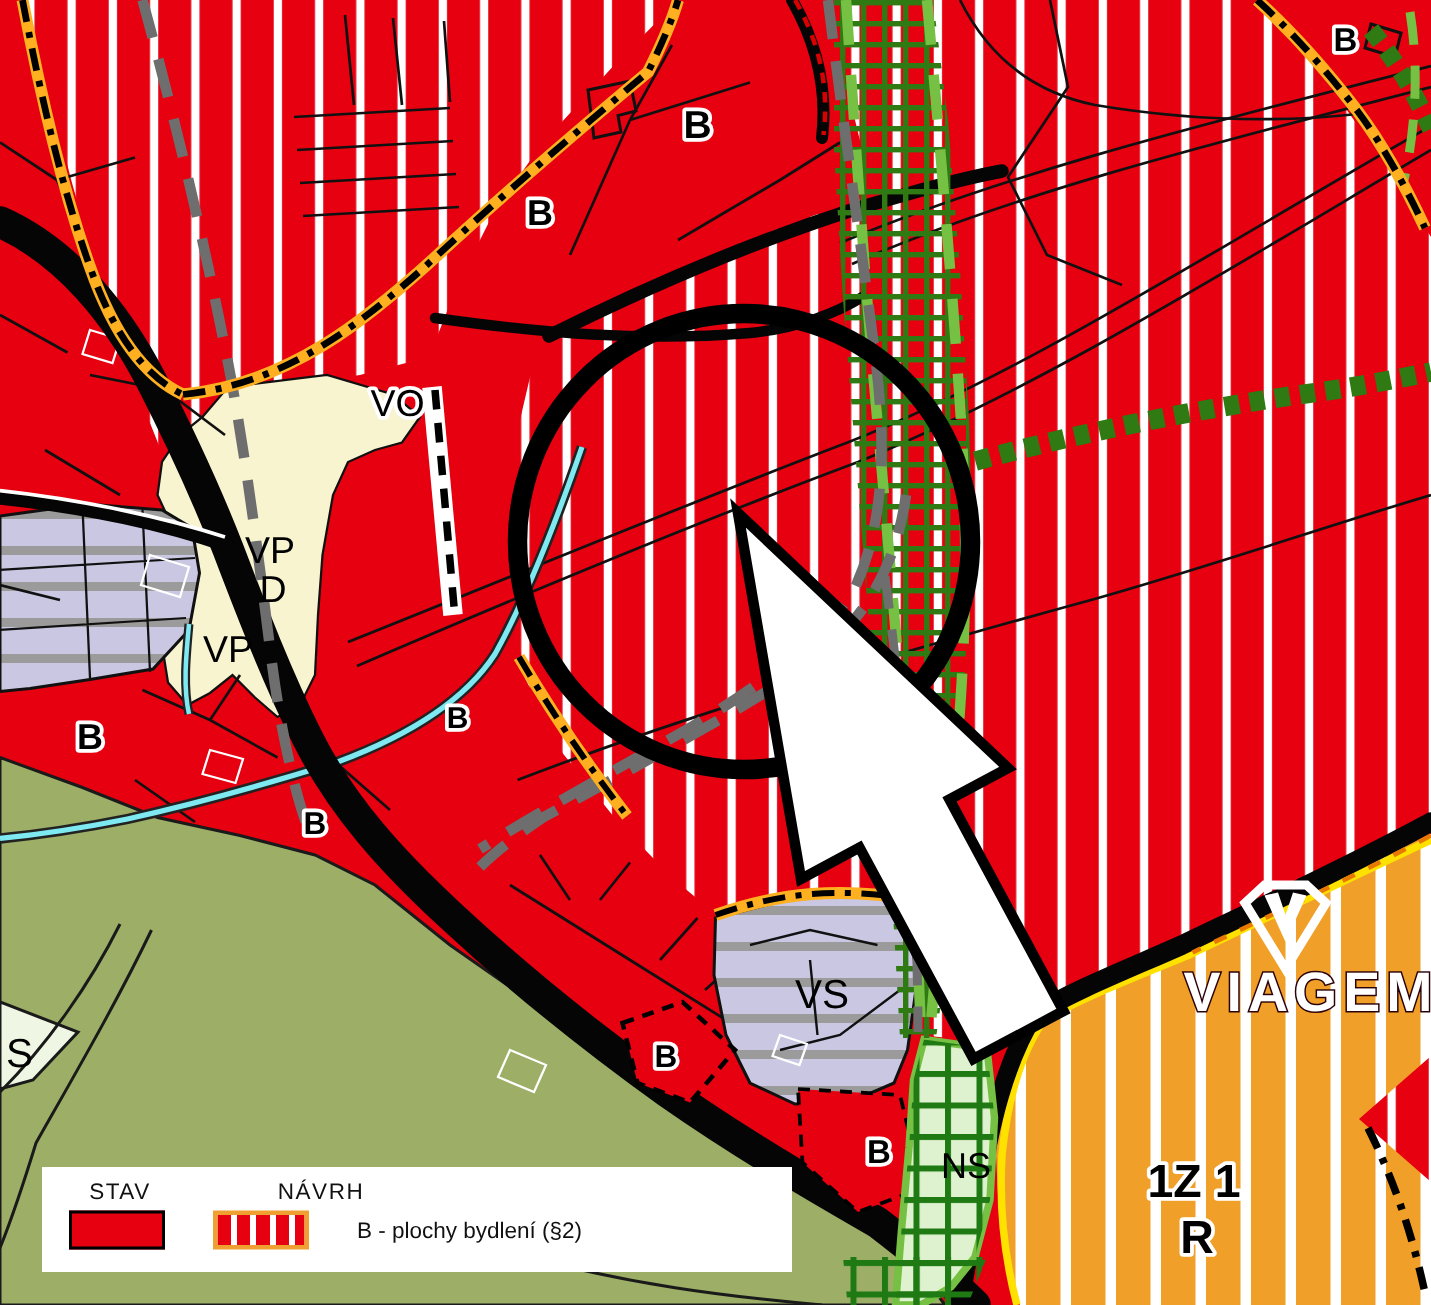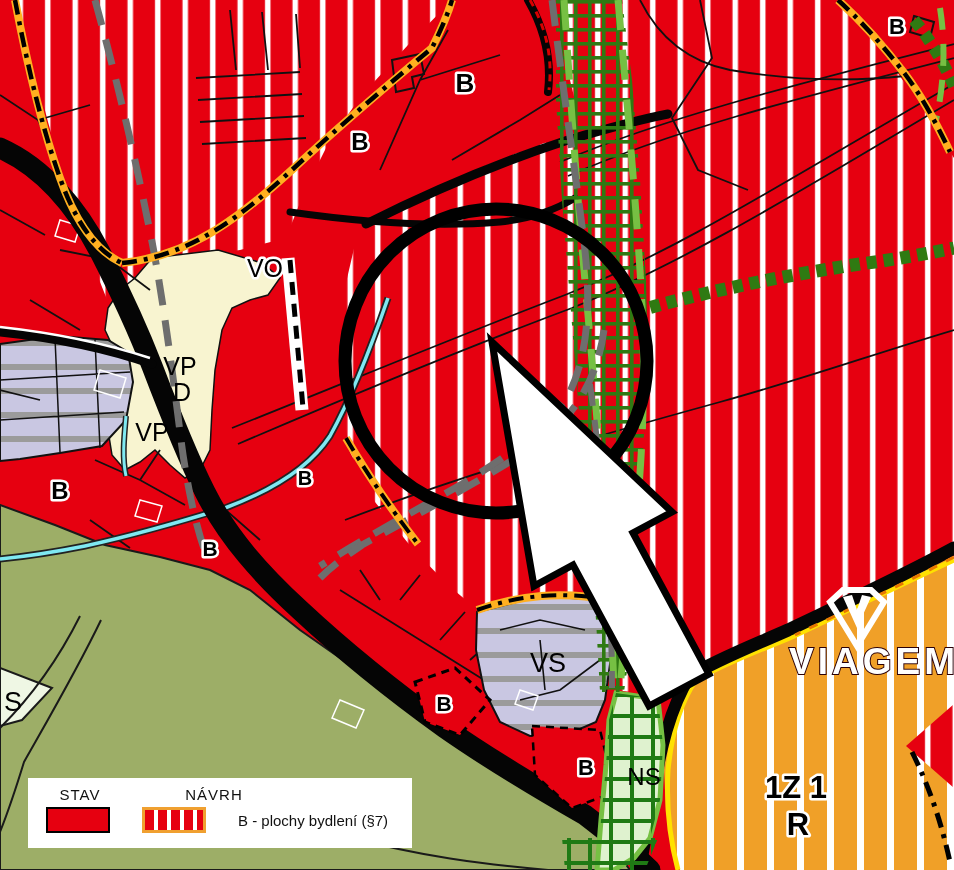--- a/index.html
+++ b/index.html
@@ -5,21 +5,21 @@
   html,body{margin:0;padding:0;background:#555;}
   .map-root{position:relative;width:954px;height:870px;overflow:hidden;background:#E60010;
             font-family:"Liberation Sans",sans-serif;}
   .map-root svg{position:absolute;left:0;top:0;}
   .map-label{fill:#000;font-family:"Liberation Sans",sans-serif;text-anchor:middle;paint-order:stroke;}
   .map-label.halo{stroke:#fff;stroke-width:5px;stroke-linejoin:round;}
   .logo-text{fill:#fff;stroke:#2b0008;stroke-width:2px;paint-order:stroke;
              font-family:"Liberation Sans",sans-serif;font-weight:bold;font-size:37px;
              letter-spacing:4px;text-anchor:middle;}
   
-  .legend{position:absolute;left:28px;top:778px;width:384px;height:70px;background:#fff;
+  .legend{position:absolute;left:28px;top:778px;width:500px;height:70px;background:#fff;
           z-index:30;}
   .legend .cap{position:absolute;top:8px;font-size:15px;color:#111;letter-spacing:1px;
                transform:translateX(-50%);white-space:nowrap;}
   .cap.stav{left:52px;} .cap.navrh{left:150px;margin-left:36px;}
   .sw{position:absolute;top:29px;width:64px;height:26px;box-sizing:border-box;}
   .sw.stav{left:18px;background:#E60010;border:2px solid #000;}
   .sw.navrh{left:114px;border:3px solid #F0A030;
             background:repeating-linear-gradient(90deg,#E60010 0 9px,#fff 9px 13px);}
   .legend .item{position:absolute;left:210px;top:34px;font-size:15px;color:#111;white-space:nowrap;}
 </style>
@@ -196,15 +196,15 @@
         <text x="796" y="798" font-size="31" font-weight="700" class="map-label halo">1Z 1</text>
         <text x="798" y="835" font-size="31" font-weight="700" class="map-label halo">R</text>
       </g>
 </svg>
 
 <div class="legend">
   <div class="cap stav">STAV</div>
   <div class="cap navrh">NÁVRH</div>
   <div class="sw stav"></div>
   <div class="sw navrh"></div>
-  <div class="item">B - plochy bydlení (§7)</div>
+  <div class="item">B - plochy bydlení (§2)</div>
 </div>
 </div>
 
 </body></html>

